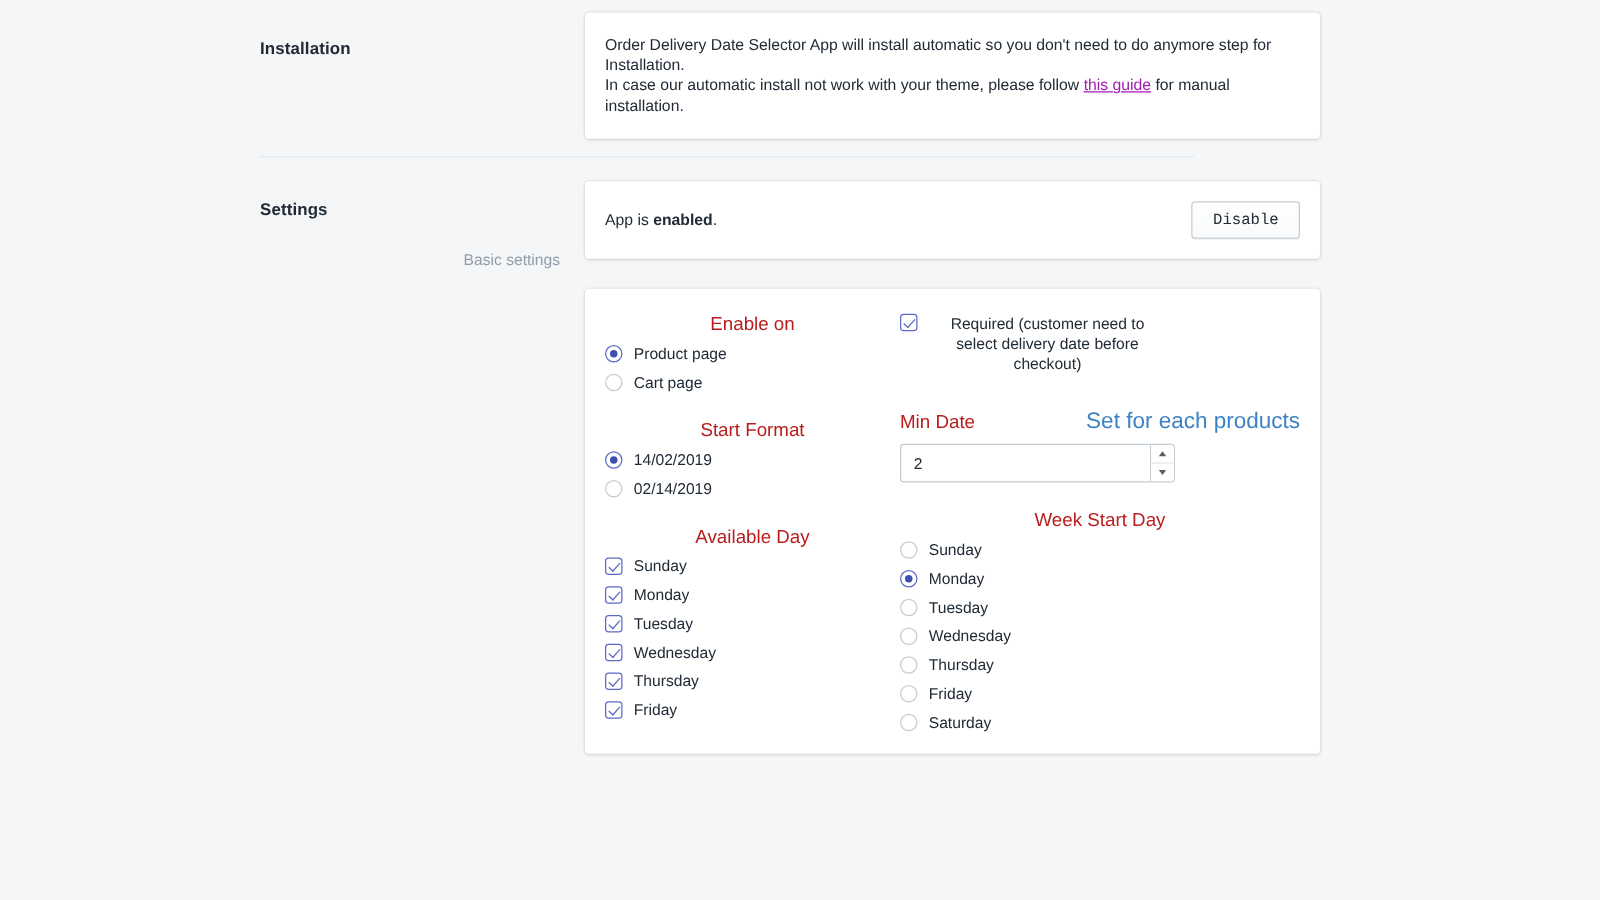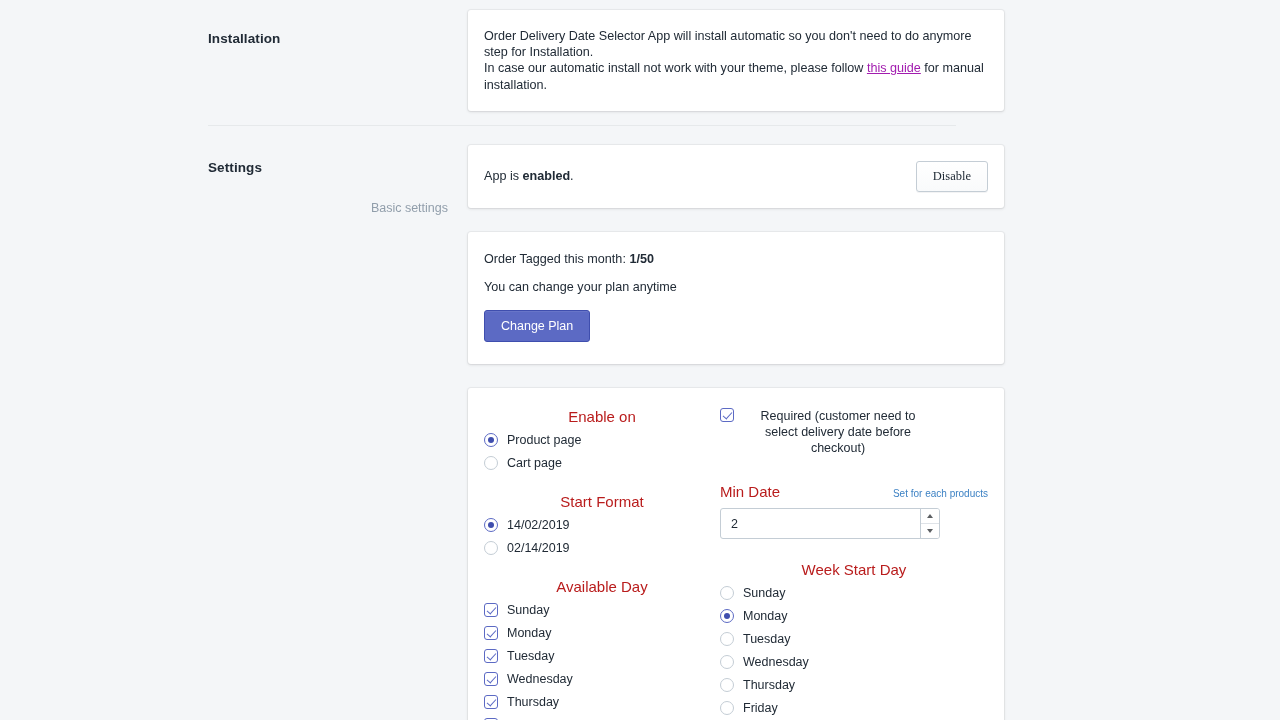--- a/index.html
+++ b/index.html
@@ -36,21 +36,21 @@
     color: #919eab;
     margin: 0;
   }
   .section-body { flex: 1 1 auto; }
 
   
   .card {
     background: #ffffff;
     border-radius: 3px;
     box-shadow: 0 0 0 1px rgba(63,63,68,.05), 0 1px 3px 0 rgba(63,63,68,.15);
-    width: 536px;
+    width: 588px;
   }
   .card-inner { padding: 18px 16px; }
 
   .divider {
     position: absolute;
     left: 208px;
     top: 125px;
     width: 748px;
     height: 1px;
     background: #e6e9eb;
@@ -66,32 +66,32 @@
   .body-text + .body-text { margin-top: 0; }
   b, strong { font-weight: bold; }
 
   .link-guide {
     color: #a21caf;
     text-decoration: underline;
   }
   .link-blue {
     color: #3d82c4;
     text-decoration: none;
-    font-size: 10px;
+    font-size: 18px;
   }
 
   
   .row-between {
     display: flex;
     align-items: center;
     justify-content: space-between;
     padding: 16px;
   }
   .btn-secondary {
-    font-family: Liberation Serif, serif;
+    font-family: Liberation Mono, monospace;
     font-size: 12.5px;
     color: #212b36;
     background: linear-gradient(180deg,#ffffff,#f9fafb);
     border: 1px solid #c4cdd5;
     border-radius: 3px;
     padding: 7px 16px;
     cursor: pointer;
     box-shadow: 0 1px 0 0 rgba(22,29,37,.05);
   }
   .btn-primary {
@@ -267,27 +267,20 @@
 
     <div class="section-body">
 
       <div class="card">
         <div class="row-between">
           <div class="body-text"><span>App is </span><b>enabled</b><span>.</span></div>
           <button class="btn-secondary">Disable</button>
         </div>
       </div>
 
-      <div class="card" style="margin-top:24px;">
-        <div class="card-inner" style="padding:20px 16px 22px 16px;">
-          <p class="plan-line"><span>Order Tagged this month: </span><b>1/50</b></p>
-          <p class="plan-line">You can change your plan anytime</p>
-          <button class="btn-primary" style="margin-top:16px;">Change Plan</button>
-        </div>
-      </div>
 
       <div class="card" style="margin-top:24px; height:372px; overflow:hidden;">
         <div class="form-grid">
 
           <div class="form-col">
 
             <div class="field-group">
               <span class="field-label">Enable on</span>
               <div class="choice">
                 <span class="radio on"></span>

